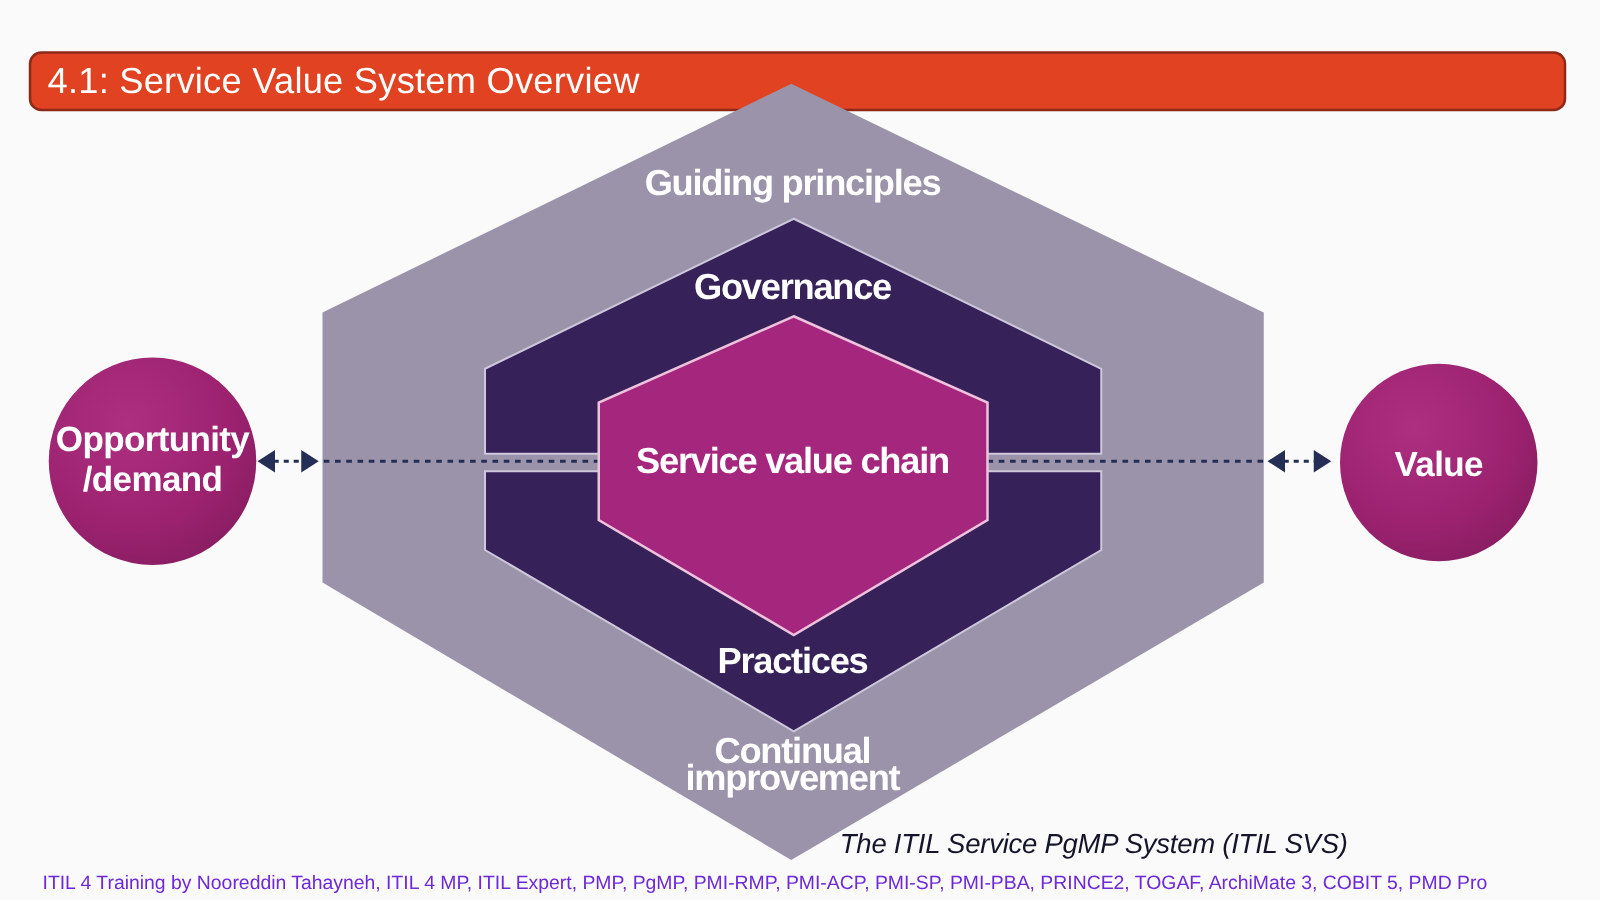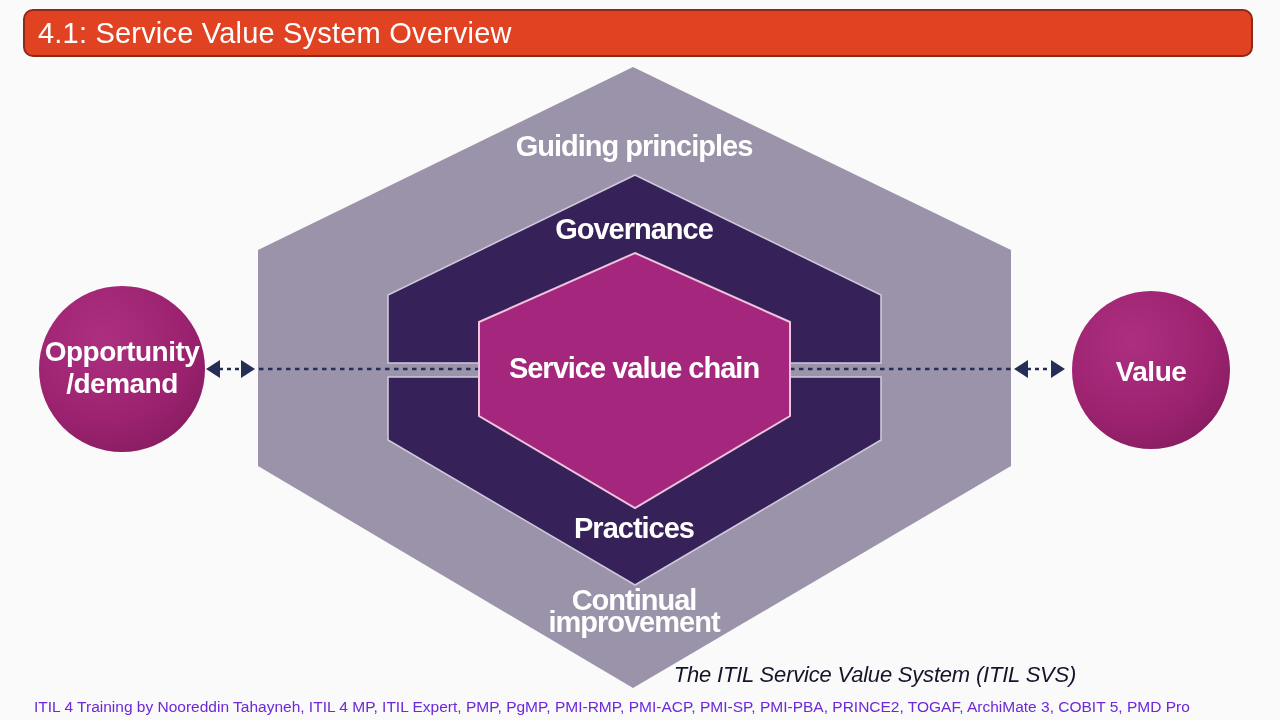--- a/index.html
+++ b/index.html
@@ -29,21 +29,21 @@
   .footer {
     position:absolute; left:34px; top:698px; width:1220px;
     font-size:15.5px; white-space:nowrap;
   }
 </style>
 </head>
 <body>
 
 <div class="slide" style="background-color: rgb(250, 250, 250);">
 
-  <div class="title-bar" style="background-color: rgb(224, 66, 34); border-color: rgb(142, 40, 23);">
+  <div class="title-bar" style="background-color: rgb(224, 66, 34); border-color: rgb(142, 40, 23); margin-top: 32px;">
     <span class="title-text">4.1: Service Value System Overview</span>
   </div>
 
   <svg class="diagram" width="1280" height="720" viewBox="0 0 1280 720">
     <defs>
       <radialGradient id="circGrad" cx="0.38" cy="0.32" r="0.9">
         <stop offset="0" stop-color="#ad3080"></stop>
         <stop offset="0.55" stop-color="#9c2270"></stop>
         <stop offset="1" stop-color="#7c1a58"></stop>
       </radialGradient>
@@ -81,16 +81,16 @@
       <text x="634" y="378" class="hex-label">Service value chain</text>
       <text x="634" y="538" class="hex-label">Practices</text>
       <text x="634" y="610" class="hex-label">Continual</text>
       <text x="634" y="632" class="hex-label">improvement</text>
       <text x="122" y="361" class="circ-label">Opportunity</text>
       <text x="122" y="393" class="circ-label">/demand</text>
       <text x="1151" y="381" class="circ-label">Value</text>
     </g>
   </svg>
 
-  <div class="caption" style="color: rgb(20, 20, 43);">The ITIL Service Value System (ITIL SVS)</div>
+  <div class="caption" style="color: rgb(20, 20, 43);">The ITIL Service PgMP System (ITIL SVS)</div>
 
   <div class="footer" style="color: #6d28d9;">ITIL 4 Training by Nooreddin Tahayneh, ITIL 4 MP, ITIL Expert, PMP, PgMP, PMI-RMP, PMI-ACP, PMI-SP, PMI-PBA, PRINCE2, TOGAF, ArchiMate 3, COBIT 5, PMD Pro</div>
 </div>
 
 </body></html>

